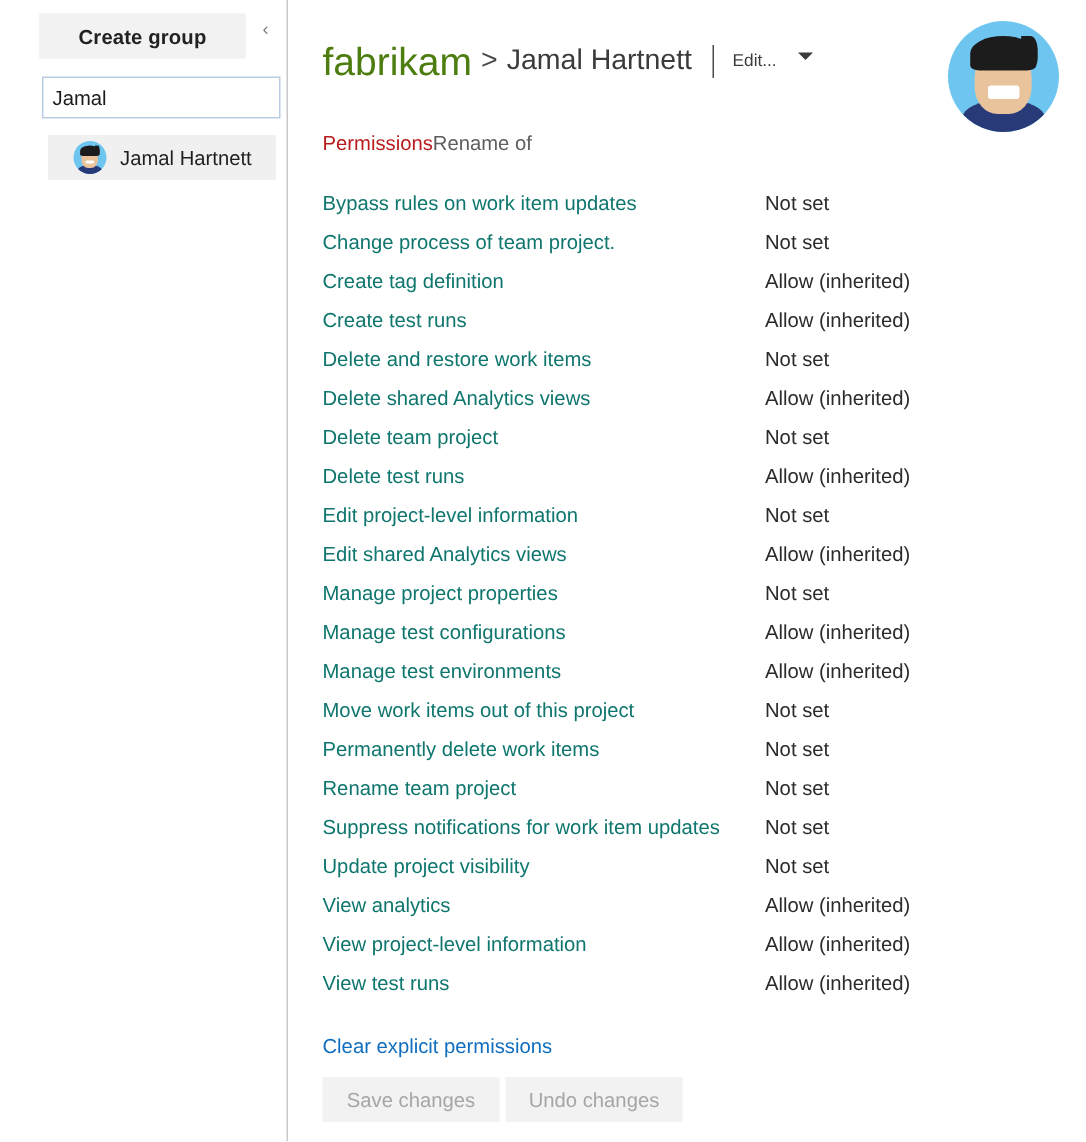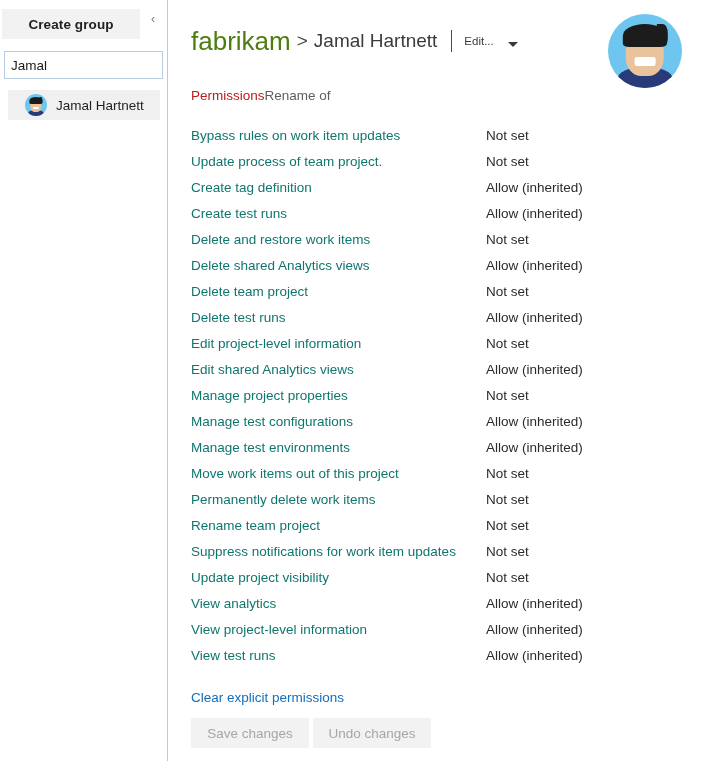--- a/index.html
+++ b/index.html
@@ -15,20 +15,21 @@
     overflow: hidden;
     position: relative;
   }
 
   
   .app {
     display: flex;
     width: 696px;
     height: 761px;
     position: relative;
+    padding-left: 24px;
   }
 
   
   .sidebar {
     width: 168px;
     min-width: 168px;
     height: 761px;
     box-sizing: border-box;
     position: relative;
     background: #ffffff;
@@ -208,21 +209,21 @@
     white-space: nowrap;
   }
   .vbar {
     width: 1px;
     height: 22px;
     background: #4a4a4a;
     margin: 0 12px 0 14px;
   }
   .edit-menu {
     display: flex;
-    align-items: flex-end;
+    align-items: flex-start;
     cursor: pointer;
   }
   .edit-label {
     font-size: 11.5px;
     color: #3b3b3b;
     white-space: nowrap;
   }
   .caret {
     margin-left: 14px;
     width: 0;
@@ -361,21 +362,21 @@
       <span class="tab active">Permissions</span>
       <span class="tab inactive">Rename of</span>
     </div>
 
     <div class="perm-list" id="perm-list">
         <div class="perm-row">
           <div class="perm-label">Bypass rules on work item updates</div>
           <div class="perm-value">Not set</div>
         </div>
         <div class="perm-row">
-          <div class="perm-label">Update process of team project.</div>
+          <div class="perm-label">Change process of team project.</div>
           <div class="perm-value">Not set</div>
         </div>
         <div class="perm-row">
           <div class="perm-label">Create tag definition</div>
           <div class="perm-value">Allow (inherited)</div>
         </div>
         <div class="perm-row">
           <div class="perm-label">Create test runs</div>
           <div class="perm-value">Allow (inherited)</div>
         </div>

